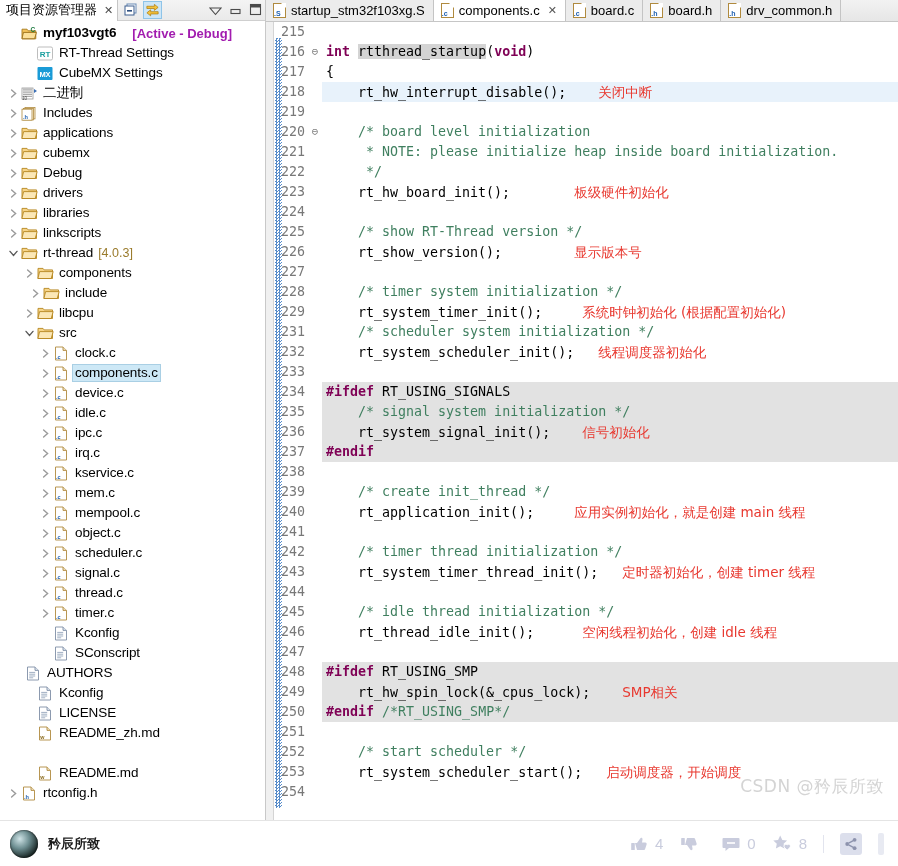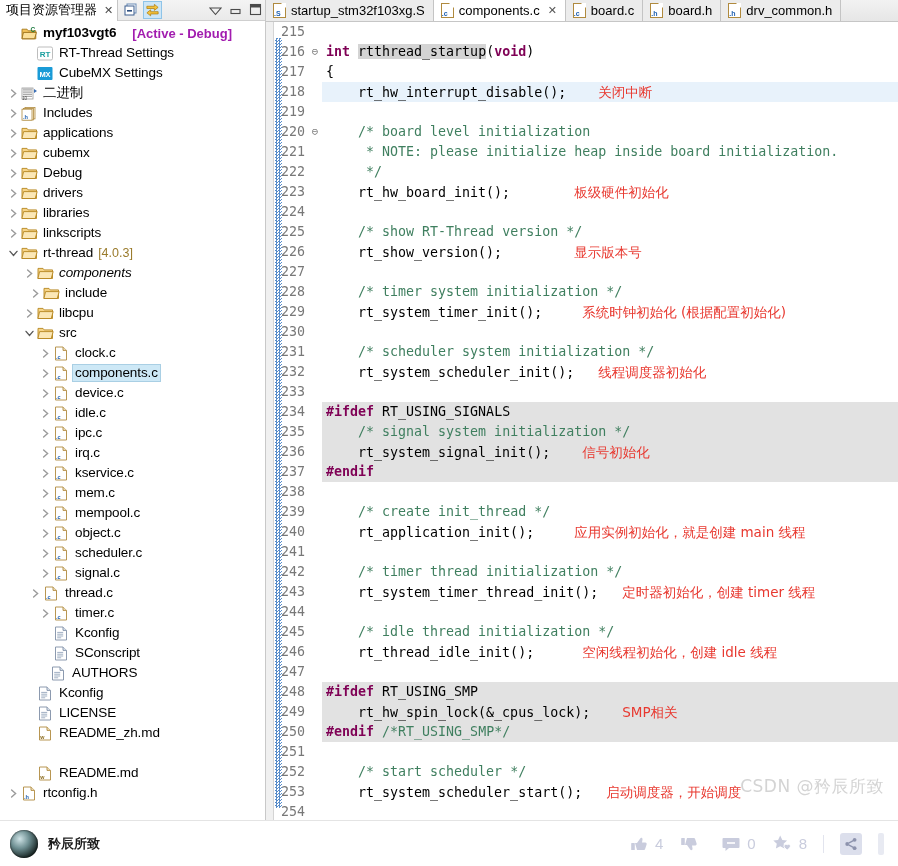--- a/index.html
+++ b/index.html
@@ -492,21 +492,21 @@
             </svg>
           </span>
           <span class="ico">
             <svg width="17" height="14" viewBox="0 0 17 14">
               <path d="M1 2.4 h5 l1.2 1.5 h8.3 v8.6 h-14.5 z" fill="#f6d488" stroke="#b5861f" stroke-width="0.9" stroke-linejoin="round"></path>
               <path d="M2.6 5.6 h13.6 l-2 6.9 H0.9 z" fill="#fbe7b6" stroke="#b5861f" stroke-width="0.9" stroke-linejoin="round"></path>
             </svg>
           </span>
           <span class="lblwrap"><span class="lbl">rt-thread</span><span class="sub">[4.0.3]</span></span>
         </div>
-        <div class="row" style="padding-left: 22px; font-style: italic;">
+        <div class="row" style="padding-left: 22px;">
           <span class="arrow">
             <svg width="9" height="9" viewBox="0 0 9 9">
               <path d="M2.6 1 L6.6 4.5 L2.6 8" fill="none" stroke="#9a9a9a" stroke-width="1.4" stroke-linecap="round"></path>
             </svg>
           </span>
           <span class="ico">
             <svg width="17" height="14" viewBox="0 0 17 14">
               <path d="M1 2.4 h5 l1.2 1.5 h8.3 v8.6 h-14.5 z" fill="#f6d488" stroke="#b5861f" stroke-width="0.9" stroke-linejoin="round"></path>
               <path d="M2.6 5.6 h13.6 l-2 6.9 H0.9 z" fill="#fbe7b6" stroke="#b5861f" stroke-width="0.9" stroke-linejoin="round"></path>
             </svg>
@@ -728,21 +728,21 @@
           </span>
           <span class="ico">
             <svg width="14" height="15" viewBox="0 0 14 15">
               <path d="M1.5 1 h7.5 l3.5 3.4 v9.6 h-11 z" fill="#ffffff" stroke="#b08a3e" stroke-width="0.9" stroke-linejoin="round"></path>
               <path d="M9 1 v3.4 h3.5" fill="#f0e3c2" stroke="#b08a3e" stroke-width="0.9" stroke-linejoin="round"></path>
               <text x="2" y="12.8" font-size="5.6" font-weight="bold" font-family="Liberation Sans, sans-serif" fill="#1d5fb0">.c</text>
             </svg>
           </span>
           <span class="lblwrap"><span class="lbl">signal.c</span></span>
         </div>
-        <div class="row" style="padding-left: 28px;">
+        <div class="row" style="padding-left: 38px;">
           <span class="arrow">
             <svg width="9" height="9" viewBox="0 0 9 9">
               <path d="M2.6 1 L6.6 4.5 L2.6 8" fill="none" stroke="#9a9a9a" stroke-width="1.4" stroke-linecap="round"></path>
             </svg>
           </span>
           <span class="ico">
             <svg width="14" height="15" viewBox="0 0 14 15">
               <path d="M1.5 1 h7.5 l3.5 3.4 v9.6 h-11 z" fill="#ffffff" stroke="#b08a3e" stroke-width="0.9" stroke-linejoin="round"></path>
               <path d="M9 1 v3.4 h3.5" fill="#f0e3c2" stroke="#b08a3e" stroke-width="0.9" stroke-linejoin="round"></path>
               <text x="2" y="12.8" font-size="5.6" font-weight="bold" font-family="Liberation Sans, sans-serif" fill="#1d5fb0">.c</text>
@@ -788,21 +788,21 @@
           </span>
           <span class="ico">
             <svg width="14" height="15" viewBox="0 0 14 15">
               <path d="M1.5 1 h7.5 l3.5 3.4 v9.6 h-11 z" fill="#ffffff" stroke="#7f8fa6" stroke-width="0.9" stroke-linejoin="round"></path>
               <path d="M9 1 v3.4 h3.5" fill="#dfe6ef" stroke="#7f8fa6" stroke-width="0.9" stroke-linejoin="round"></path>
               <path d="M3.2 6.4 h6 M3.2 8.2 h6 M3.2 10 h6 M3.2 11.8 h4" stroke="#8fa0b8" stroke-width="0.85"></path>
             </svg>
           </span>
           <span class="lblwrap"><span class="lbl">SConscript</span></span>
         </div>
-        <div class="row" style="padding-left: 35px;">
+        <div class="row" style="padding-left: 10px;">
           <span class="arrow none">
             <svg width="9" height="9" viewBox="0 0 9 9">
               <path d="M2.6 1 L6.6 4.5 L2.6 8" fill="none" stroke="#9a9a9a" stroke-width="1.4" stroke-linecap="round"></path>
             </svg>
           </span>
           <span class="ico">
             <svg width="14" height="15" viewBox="0 0 14 15">
               <path d="M1.5 1 h7.5 l3.5 3.4 v9.6 h-11 z" fill="#ffffff" stroke="#7f8fa6" stroke-width="0.9" stroke-linejoin="round"></path>
               <path d="M9 1 v3.4 h3.5" fill="#dfe6ef" stroke="#7f8fa6" stroke-width="0.9" stroke-linejoin="round"></path>
               <path d="M3.2 6.4 h6 M3.2 8.2 h6 M3.2 10 h6 M3.2 11.8 h4" stroke="#8fa0b8" stroke-width="0.85"></path>
@@ -939,21 +939,20 @@
           <div class="cline"><span class="ln">220</span><span class="fold">⊖</span><span class="src">    <span class="cmt">/* board level initialization</span></span></div>
           <div class="cline"><span class="ln">221</span><span class="fold"></span><span class="src">     <span class="cmt">* NOTE: please initialize heap inside board initialization.</span></span></div>
           <div class="cline"><span class="ln">222</span><span class="fold"></span><span class="src">     <span class="cmt">*/</span></span></div>
           <div class="cline"><span class="ln">223</span><span class="fold"></span><span class="src">    rt_hw_board_init();        <span class="zh">板级硬件初始化</span></span></div>
           <div class="cline"><span class="ln">224</span><span class="fold"></span><span class="src"></span></div>
           <div class="cline"><span class="ln">225</span><span class="fold"></span><span class="src">    <span class="cmt">/* show RT-Thread version */</span></span></div>
           <div class="cline"><span class="ln">226</span><span class="fold"></span><span class="src">    rt_show_version();         <span class="zh">显示版本号</span></span></div>
           <div class="cline"><span class="ln">227</span><span class="fold"></span><span class="src"></span></div>
           <div class="cline"><span class="ln">228</span><span class="fold"></span><span class="src">    <span class="cmt">/* timer system initialization */</span></span></div>
           <div class="cline"><span class="ln">229</span><span class="fold"></span><span class="src">    rt_system_timer_init();     <span class="zh">系统时钟初始化 (根据配置初始化)</span></span></div>
-          <div class="cline"><span class="ln">230</span><span class="fold"></span><span class="src"></span></div>
           <div class="cline"><span class="ln">231</span><span class="fold"></span><span class="src">    <span class="cmt">/* scheduler system initialization */</span></span></div>
           <div class="cline"><span class="ln">232</span><span class="fold"></span><span class="src">    rt_system_scheduler_init();   <span class="zh">线程调度器初始化</span></span></div>
           <div class="cline"><span class="ln">233</span><span class="fold"></span><span class="src"></span></div>
           <div class="cline hl-gray"><div class="src-bg"></div><span class="ln">234</span><span class="fold"></span><span class="src"><span class="pp">#ifdef</span> RT_USING_SIGNALS</span></div>
           <div class="cline hl-gray"><div class="src-bg"></div><span class="ln">235</span><span class="fold"></span><span class="src">    <span class="cmt">/* signal system initialization */</span></span></div>
           <div class="cline hl-gray"><div class="src-bg"></div><span class="ln">236</span><span class="fold"></span><span class="src">    rt_system_signal_init();    <span class="zh">信号初始化</span></span></div>
           <div class="cline hl-gray"><div class="src-bg"></div><span class="ln">237</span><span class="fold"></span><span class="src"><span class="pp">#endif</span></span></div>
           <div class="cline"><span class="ln">238</span><span class="fold"></span><span class="src"></span></div>
           <div class="cline"><span class="ln">239</span><span class="fold"></span><span class="src">    <span class="cmt">/* create init_thread */</span></span></div>
           <div class="cline"><span class="ln">240</span><span class="fold"></span><span class="src">    rt_application_init();     <span class="zh">应用实例初始化，就是创建 main 线程</span></span></div>

